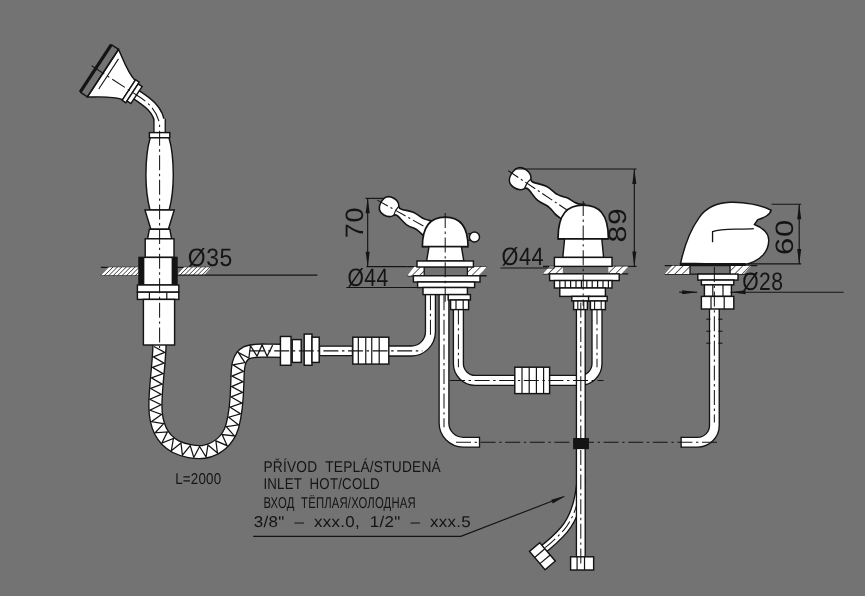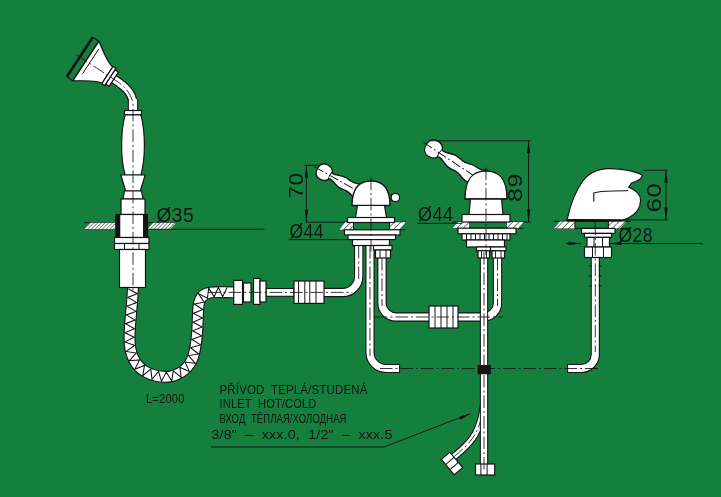--- a/index.html
+++ b/index.html
@@ -1,16 +1,16 @@
 <!DOCTYPE html>
 <html><head>
 <meta charset="utf-8">
 <style>
   html,body{margin:0;padding:0;background:#fff;}
-  .sheet{position:relative;width:721px;height:497px;background:#15803d;overflow:hidden;
+  .sheet{position:relative;width:721px;height:497px;background:#737373;overflow:hidden;
          font-family:"Liberation Sans",sans-serif;}
   svg{position:absolute;left:0;top:0;transform:translateZ(0);}
   text{fill:#141414;}
   .dim{font-size:21px;letter-spacing:0.5px;}
   .note{font-size:13px;letter-spacing:0.2px;white-space:pre;}
 </style>
 </head>
 <body>
 
 <div class="sheet">

